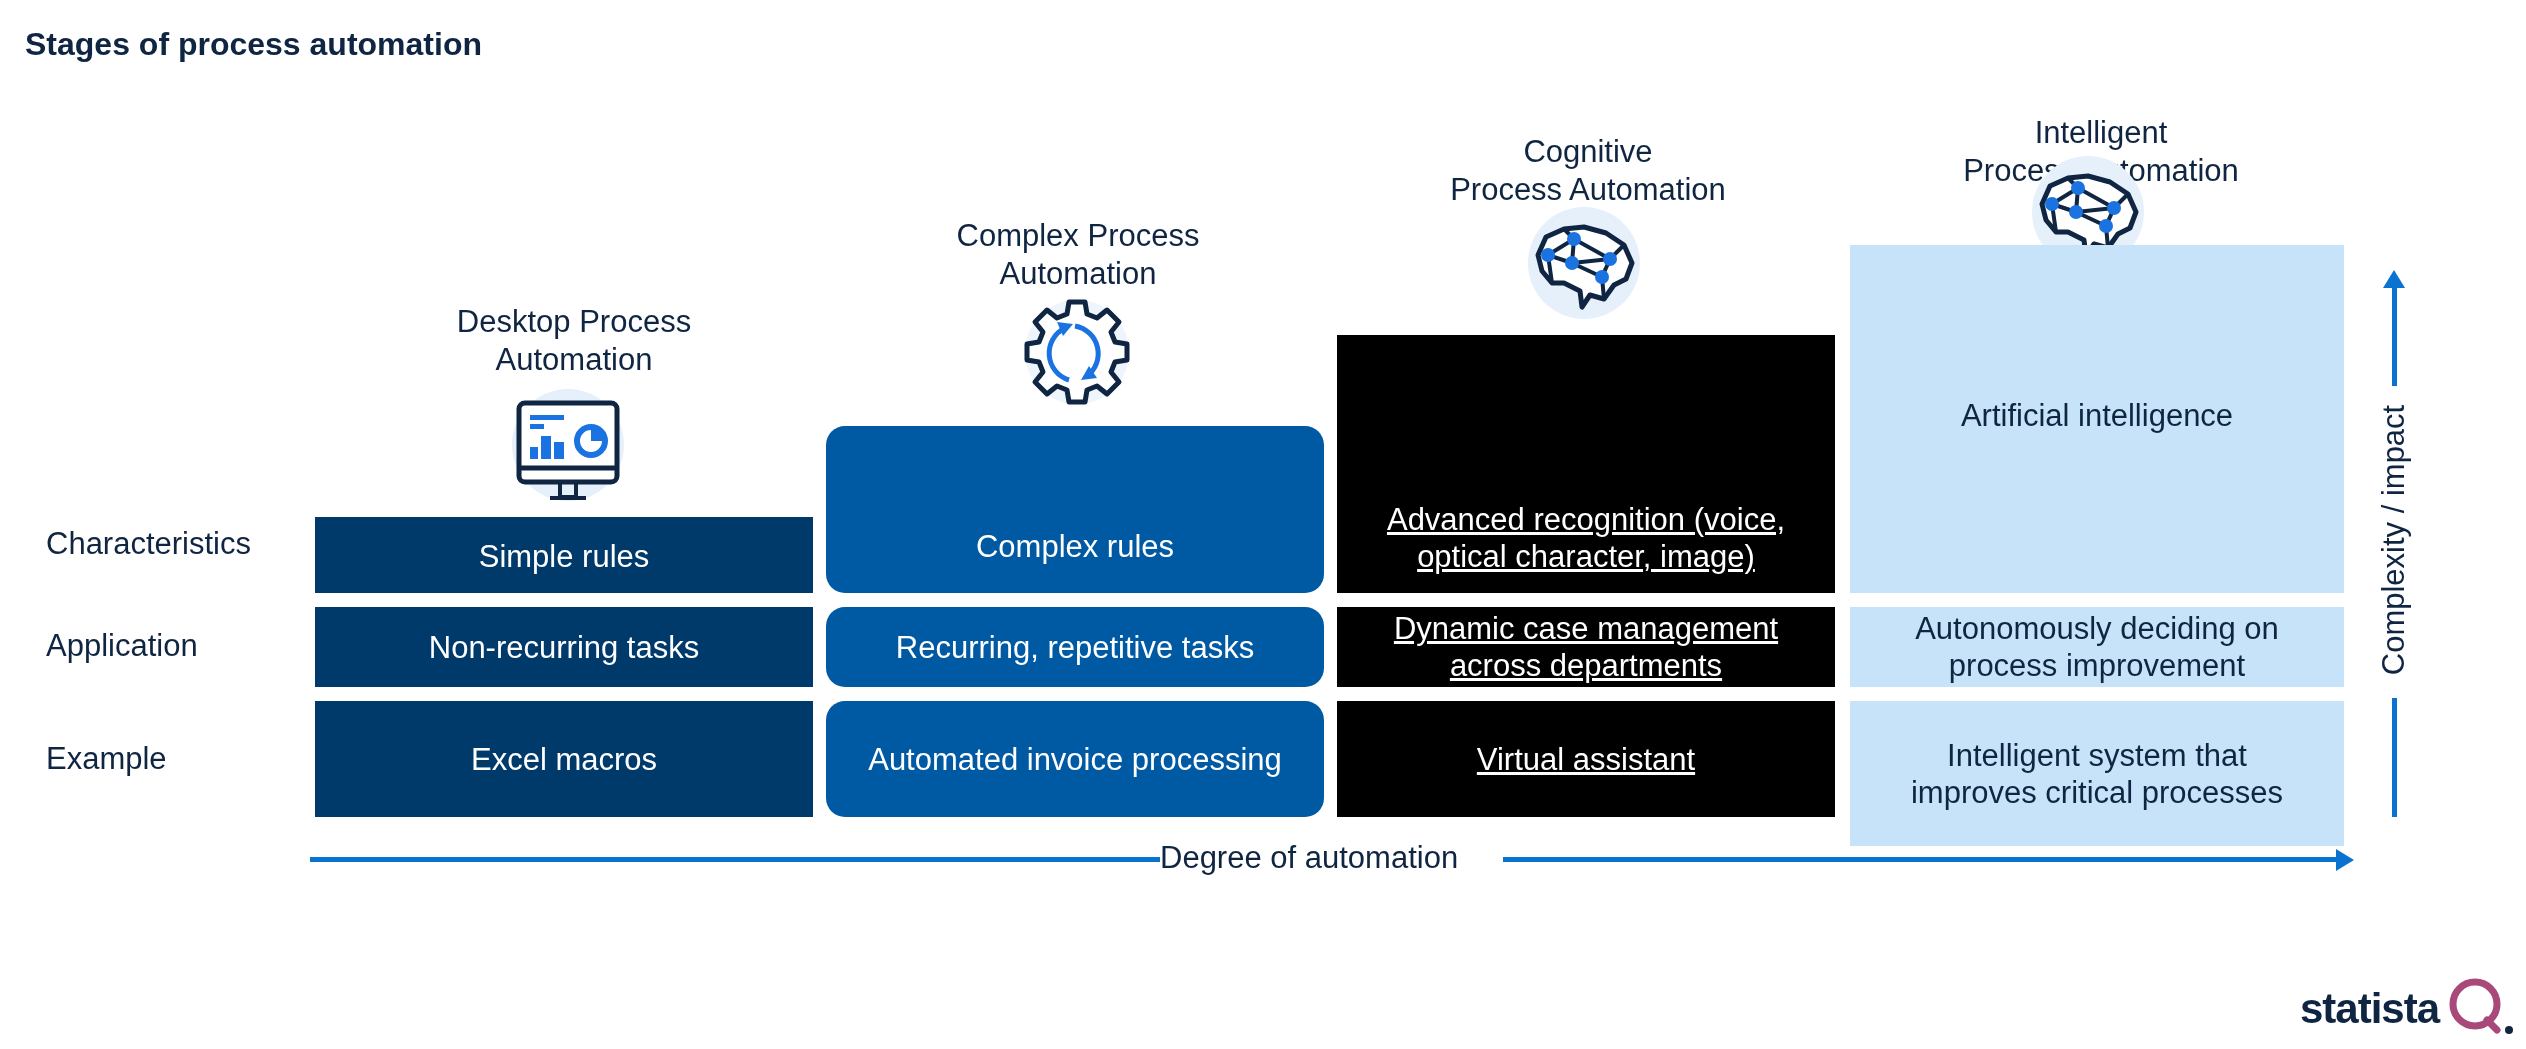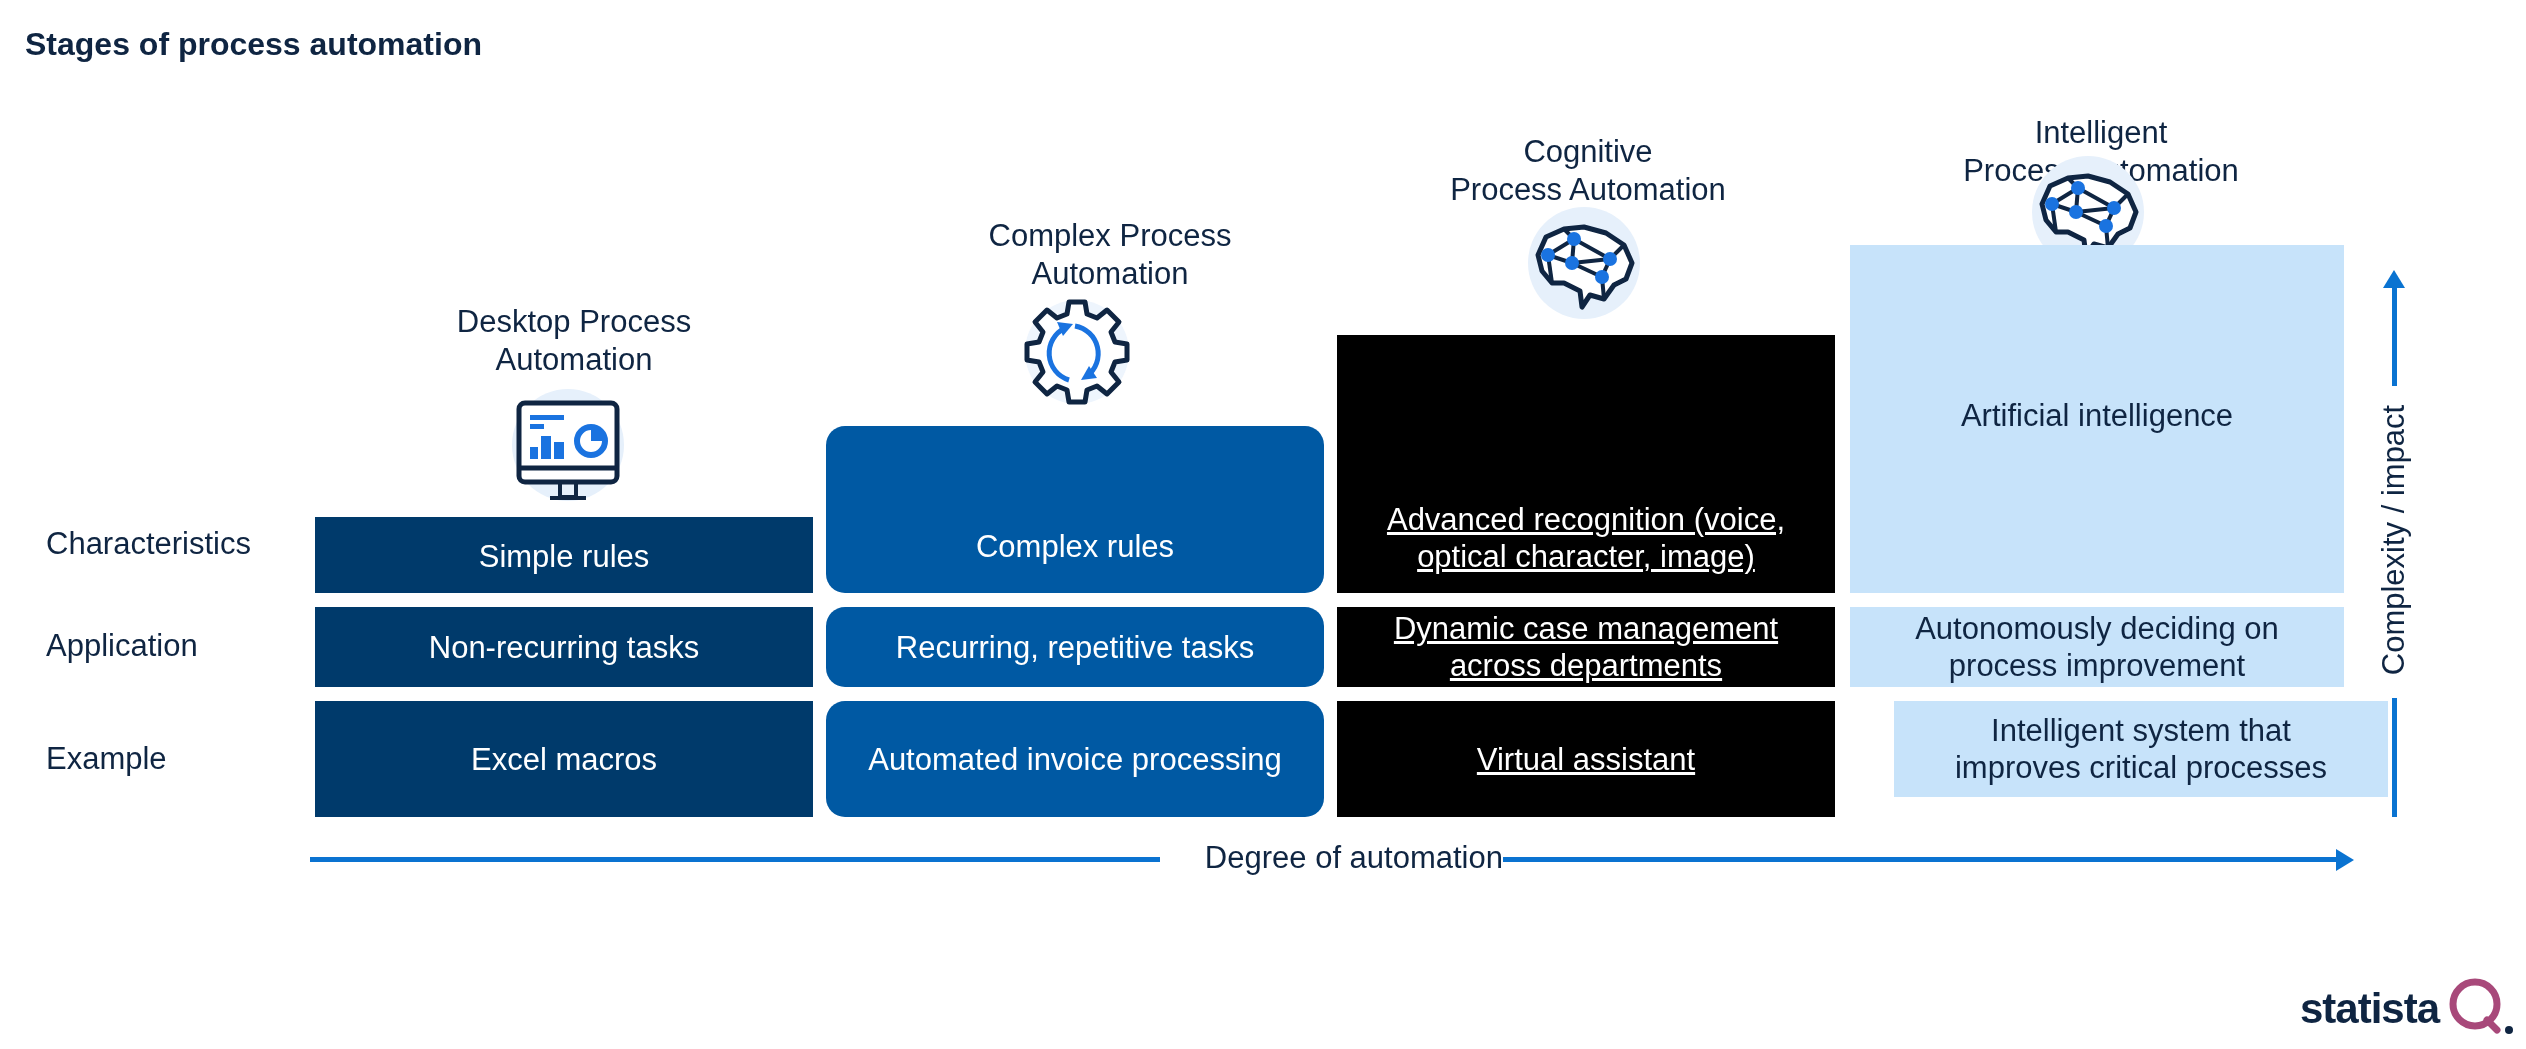--- a/index.html
+++ b/index.html
@@ -12,21 +12,21 @@
           text-align:center; font-size:31px; line-height:37px; box-sizing:border-box; padding:0 18px; }
   .c1 .cell { background:#003a6b; color:#ffffff; }
   .c2 .cell { background:#0059a3; color:#ffffff;border-radius:19px; }
   .c3 .cell { background:#000000; color:#ffffff;text-decoration:underline; }
   .c4 .cell { background:#c7e3fa; color:#0f2542; }
   .cell.char { align-items:flex-end; }
   .cell.char span { display:block; }
   .stage-title { position:absolute; text-align:center; font-size:31px; line-height:38px; color:#0f2542; width:500px; }
   .icon { position:absolute; }
   .axis-h { position:absolute; top:857px; height:5px; background:#0a73d1; }
-  .axis-label { position:absolute; top:838px; left:1160px; width:343px; text-align:right; font-size:31px; line-height:40px; color:#0f2542; }
+  .axis-label { position:absolute; top:838px; left:1160px; width:343px; text-align:left; font-size:31px; line-height:40px; color:#0f2542; }
   .arrow-head-r { position:absolute; left:2336px; top:849px; width:0; height:0;
                   border-top:11px solid transparent; border-bottom:11px solid transparent; border-left:18px solid #0a73d1; }
   .axis-v { position:absolute; left:2392px; width:5px; background:#0a73d1; }
   .arrow-head-u { position:absolute; left:2383px; top:270px; width:0; height:0;
                   border-left:11px solid transparent; border-right:11px solid transparent; border-bottom:18px solid #0a73d1; }
   .v-label { position:absolute; left:2394px; top:540px; transform:translate(-50%,-50%) rotate(-90deg);
              white-space:nowrap; font-size:31px; color:#0f2542; line-height:36px; }
   .logo { position:absolute; left:2300px; top:980px; display:flex; align-items:center; }
   .logo-text { font-size:42px; font-weight:bold; color:#0f2542; letter-spacing:-1px; }
 </style>
@@ -36,21 +36,21 @@
 <div class="title">Stages of process automation</div>
 
 <div class="row-label" style="top:525px;">Characteristics</div>
 <div class="row-label" style="top:627px;">Application</div>
 <div class="row-label" style="top:740px;">Example</div>
 
 <div class="stage-title" style="left:324px; top:303px;">
   <div>Desktop Process</div>
   <div>Automation</div>
 </div>
-<div class="stage-title" style="left:860px; top:217px;">
+<div class="stage-title" style="left:828px; top:217px;">
   <div>Complex Process</div>
   <div>Automation</div>
 </div>
 <div class="stage-title" style="left:1338px; top:133px;">
   <div>Cognitive</div>
   <div>Process Automation</div>
 </div>
 <div class="stage-title" style="left:1851px; top:85px;margin-top:29px;">
   <div>Intelligent</div>
   <div>Process Automation</div>
@@ -175,21 +175,21 @@
 <div class="col c4" style="left:1850px; top:0; width:494px;">
   <div class="cell char" style="top:245px; height:348px; padding-bottom:8px;align-items:center;">
     <span>Artificial intelligence</span>
   </div>
   <div class="cell" style="top:607px; height:80px;">
     <div>
       <span style="display:block">Autonomously deciding on</span>
       <span style="display:block">process improvement</span>
     </div>
   </div>
-  <div class="cell" style="top:701px; height:96px;margin-left:44px;">
+  <div class="cell" style="top:701px; height:145px;">
     <div>
       <span style="display:block">Intelligent system that</span>
       <span style="display:block">improves critical processes</span>
     </div>
   </div>
 </div>
 
 <div class="axis-h" style="left:310px; width:850px;"></div>
 <div class="axis-label">Degree of automation</div>
 <div class="axis-h" style="left:1503px; width:836px;"></div>

